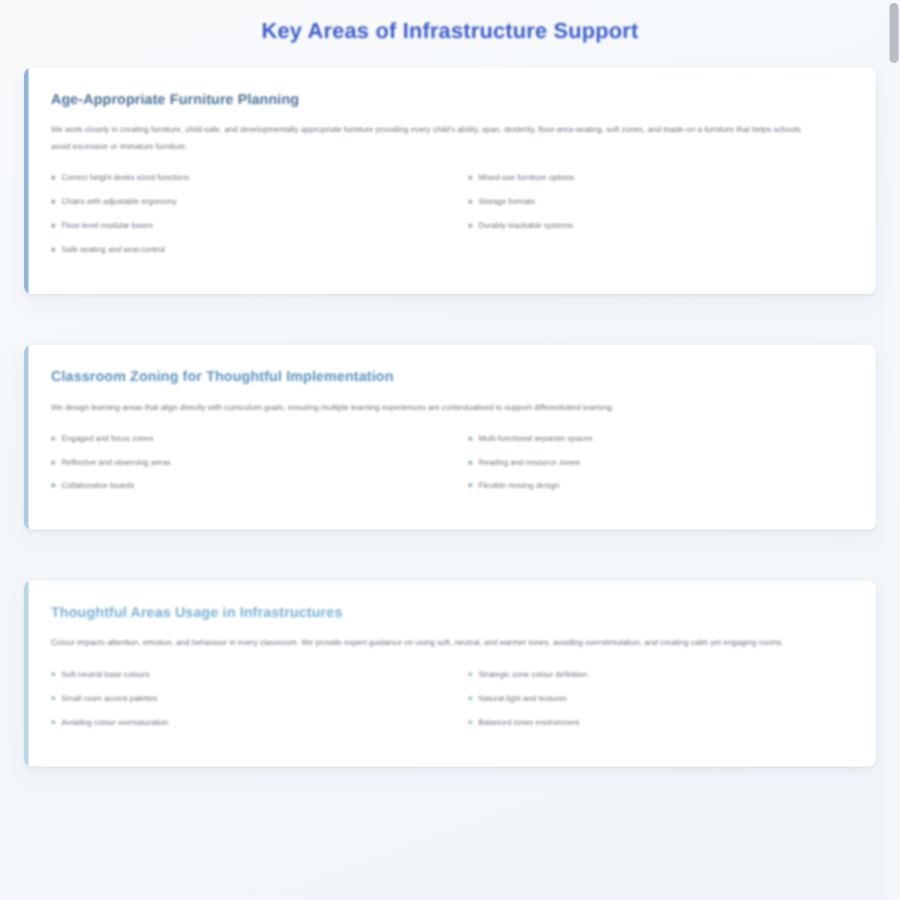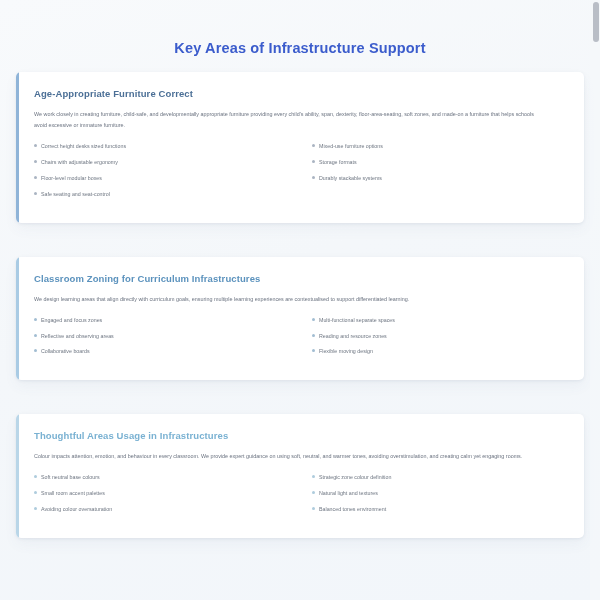--- a/index.html
+++ b/index.html
@@ -21,21 +21,21 @@
     background: linear-gradient(160deg, #f8fafc 0%, #f4f7fa 45%, #f2f6fa 100%);
     padding: 0;
     box-sizing: border-box;
     overflow: hidden;
   }
 
   
   .page-title {
     text-align: center;
     margin: 0;
-    padding: 40px 0 16px 0;
+    padding: 13px 0 16px 0;
     font-size: 14.5px;
     font-weight: bold;
     letter-spacing: 0.15px;
     color: #3b5ccc;
     filter: blur(0.65px);
   }
 
   
   .cards {
     padding: 0 16px;
@@ -140,21 +140,21 @@
 <body>
 
 <div class="page">
 
   <h1 class="page-title">Key Areas of Infrastructure Support</h1>
 
   <div class="cards">
 
     <section class="card card--1">
       <div class="card-accent"></div>
-      <h2 class="card-title">Age-Appropriate Furniture Correct</h2>
+      <h2 class="card-title">Age-Appropriate Furniture Planning</h2>
       <p class="card-body">We work closely in creating furniture, child-safe, and developmentally appropriate furniture providing every child's ability, span, dexterity, floor-area-seating, soft zones, and made-on a furniture that helps schools avoid excessive or immature furniture.</p>
       <div class="bullet-cols">
         <div class="bullet-col col-left">
           <div class="bullet">
             <span class="bullet-marker"></span>
             <span class="bullet-text">Correct height desks sized functions</span>
           </div>
           <div class="bullet">
             <span class="bullet-marker"></span>
             <span class="bullet-text">Chairs with adjustable ergonomy</span>
@@ -180,21 +180,21 @@
           <div class="bullet">
             <span class="bullet-marker"></span>
             <span class="bullet-text">Durably stackable systems</span>
           </div>
         </div>
       </div>
     </section>
 
     <section class="card card--2">
       <div class="card-accent"></div>
-      <h2 class="card-title">Classroom Zoning for Curriculum Infrastructures</h2>
+      <h2 class="card-title">Classroom Zoning for Thoughtful Implementation</h2>
       <p class="card-body">We design learning areas that align directly with curriculum goals, ensuring multiple learning experiences are contextualised to support differentiated learning.</p>
       <div class="bullet-cols">
         <div class="bullet-col col-left">
           <div class="bullet">
             <span class="bullet-marker"></span>
             <span class="bullet-text">Engaged and focus zones</span>
           </div>
           <div class="bullet">
             <span class="bullet-marker"></span>
             <span class="bullet-text">Reflective and observing areas</span>

